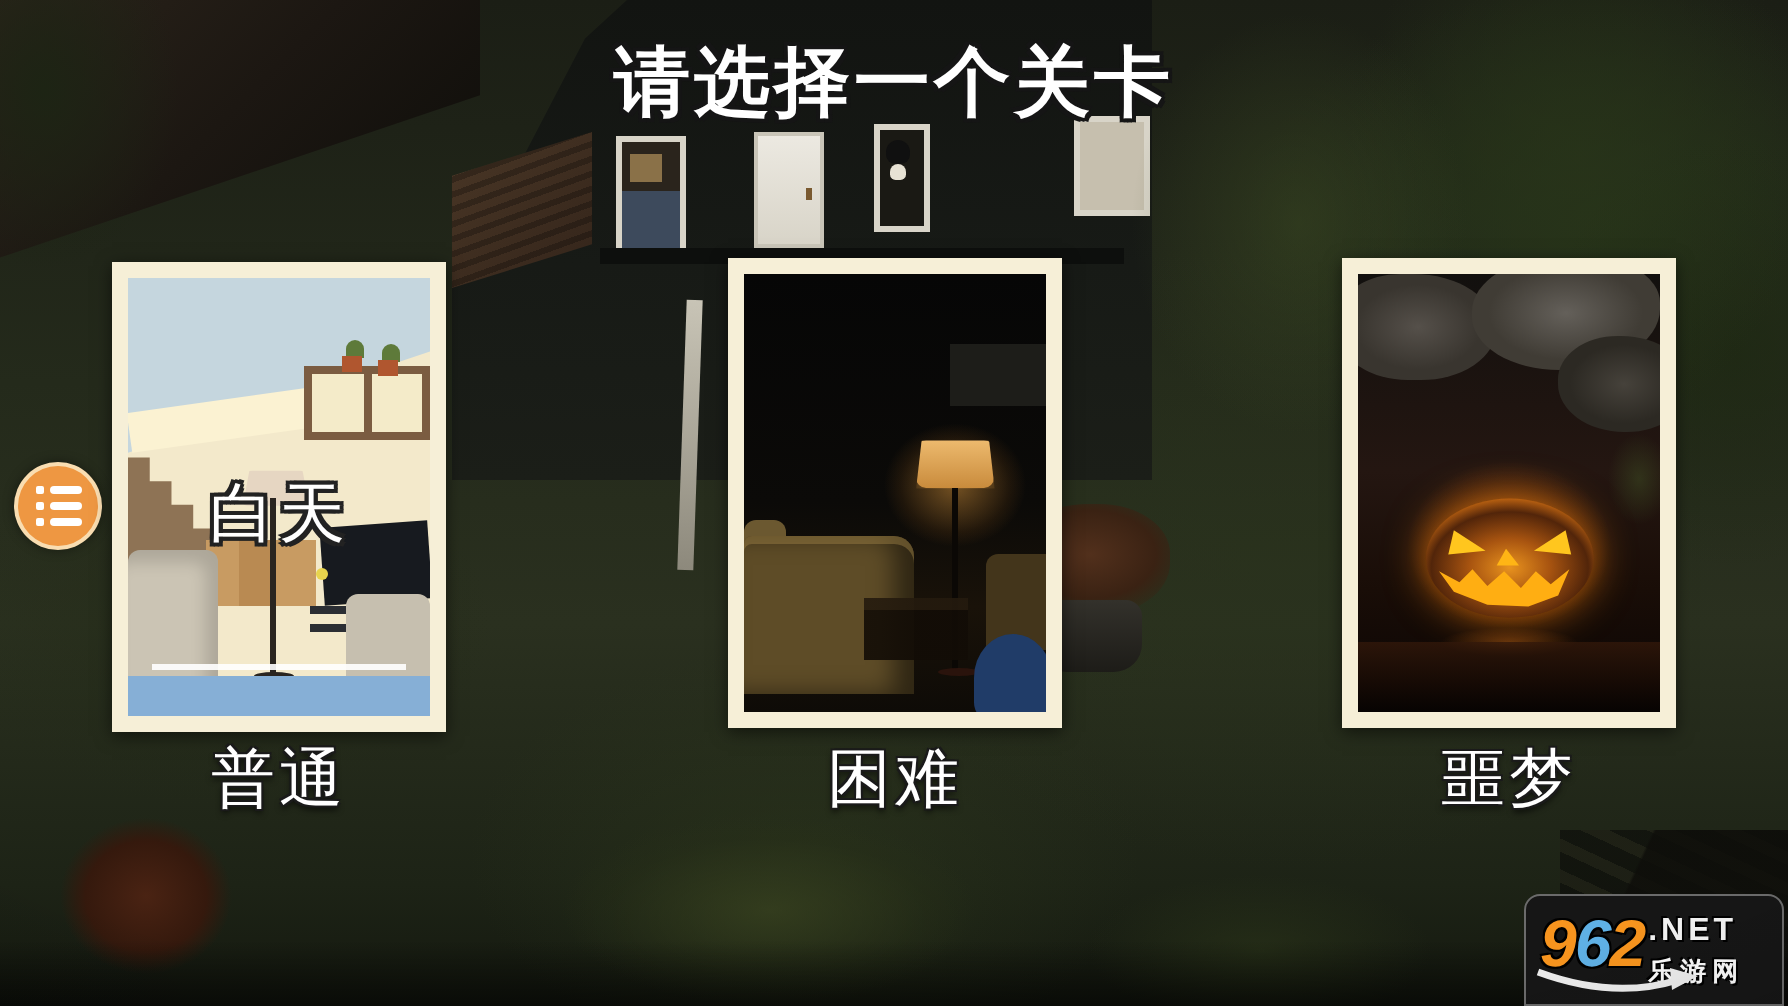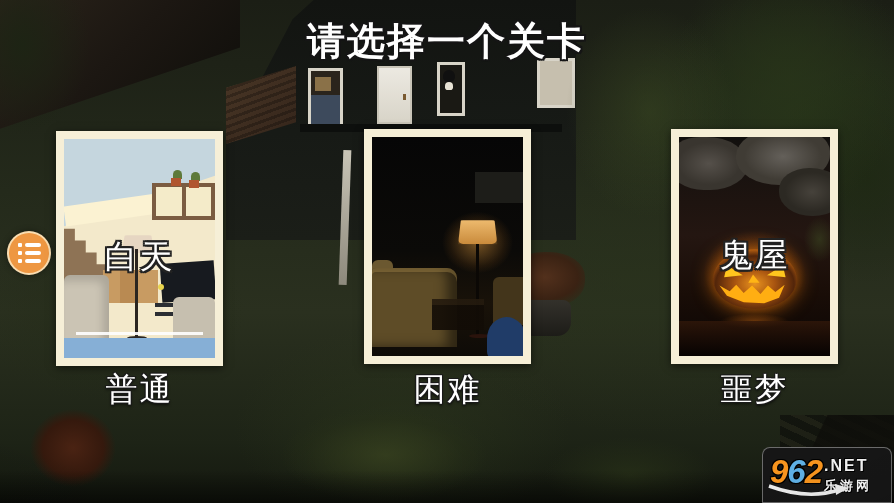--- a/index.html
+++ b/index.html
@@ -297,21 +297,20 @@
           </radialGradient>
         </defs>
         <ellipse cx="60" cy="42" rx="45" ry="32" fill="url(#pumpGrad)"></ellipse>
         <polygon points="30,27 47,38 27,40" fill="#FFC61E"></polygon>
         <polygon points="90,27 73,38 93,40" fill="#FFC61E"></polygon>
         <polygon points="58,37 65,46 53,46" fill="#FFB515"></polygon>
         <path d="M22 49 L33 55 L40 48 L48 57 L57 49 L66 58 L74 49 L82 56 L92 48 L86 62 L70 68 L48 67 L30 60 Z" fill="#FFAE12"></path>
       </svg>
       <div class="sh sh-reflect"></div>
       <div class="sh sh-ledge"></div>
-      <div class="scene-label">鬼屋</div>
     </div>
   </div>
   <div class="diff-label diff-3">噩梦</div>
 
   <div class="watermark">
     <div class="wm-digits">
       <span class="d-orange">9</span><span class="d-blue">6</span><span class="d-orange">2</span>
     </div>
     <div class="wm-right">
       <span class="wm-tld">.NET</span>

